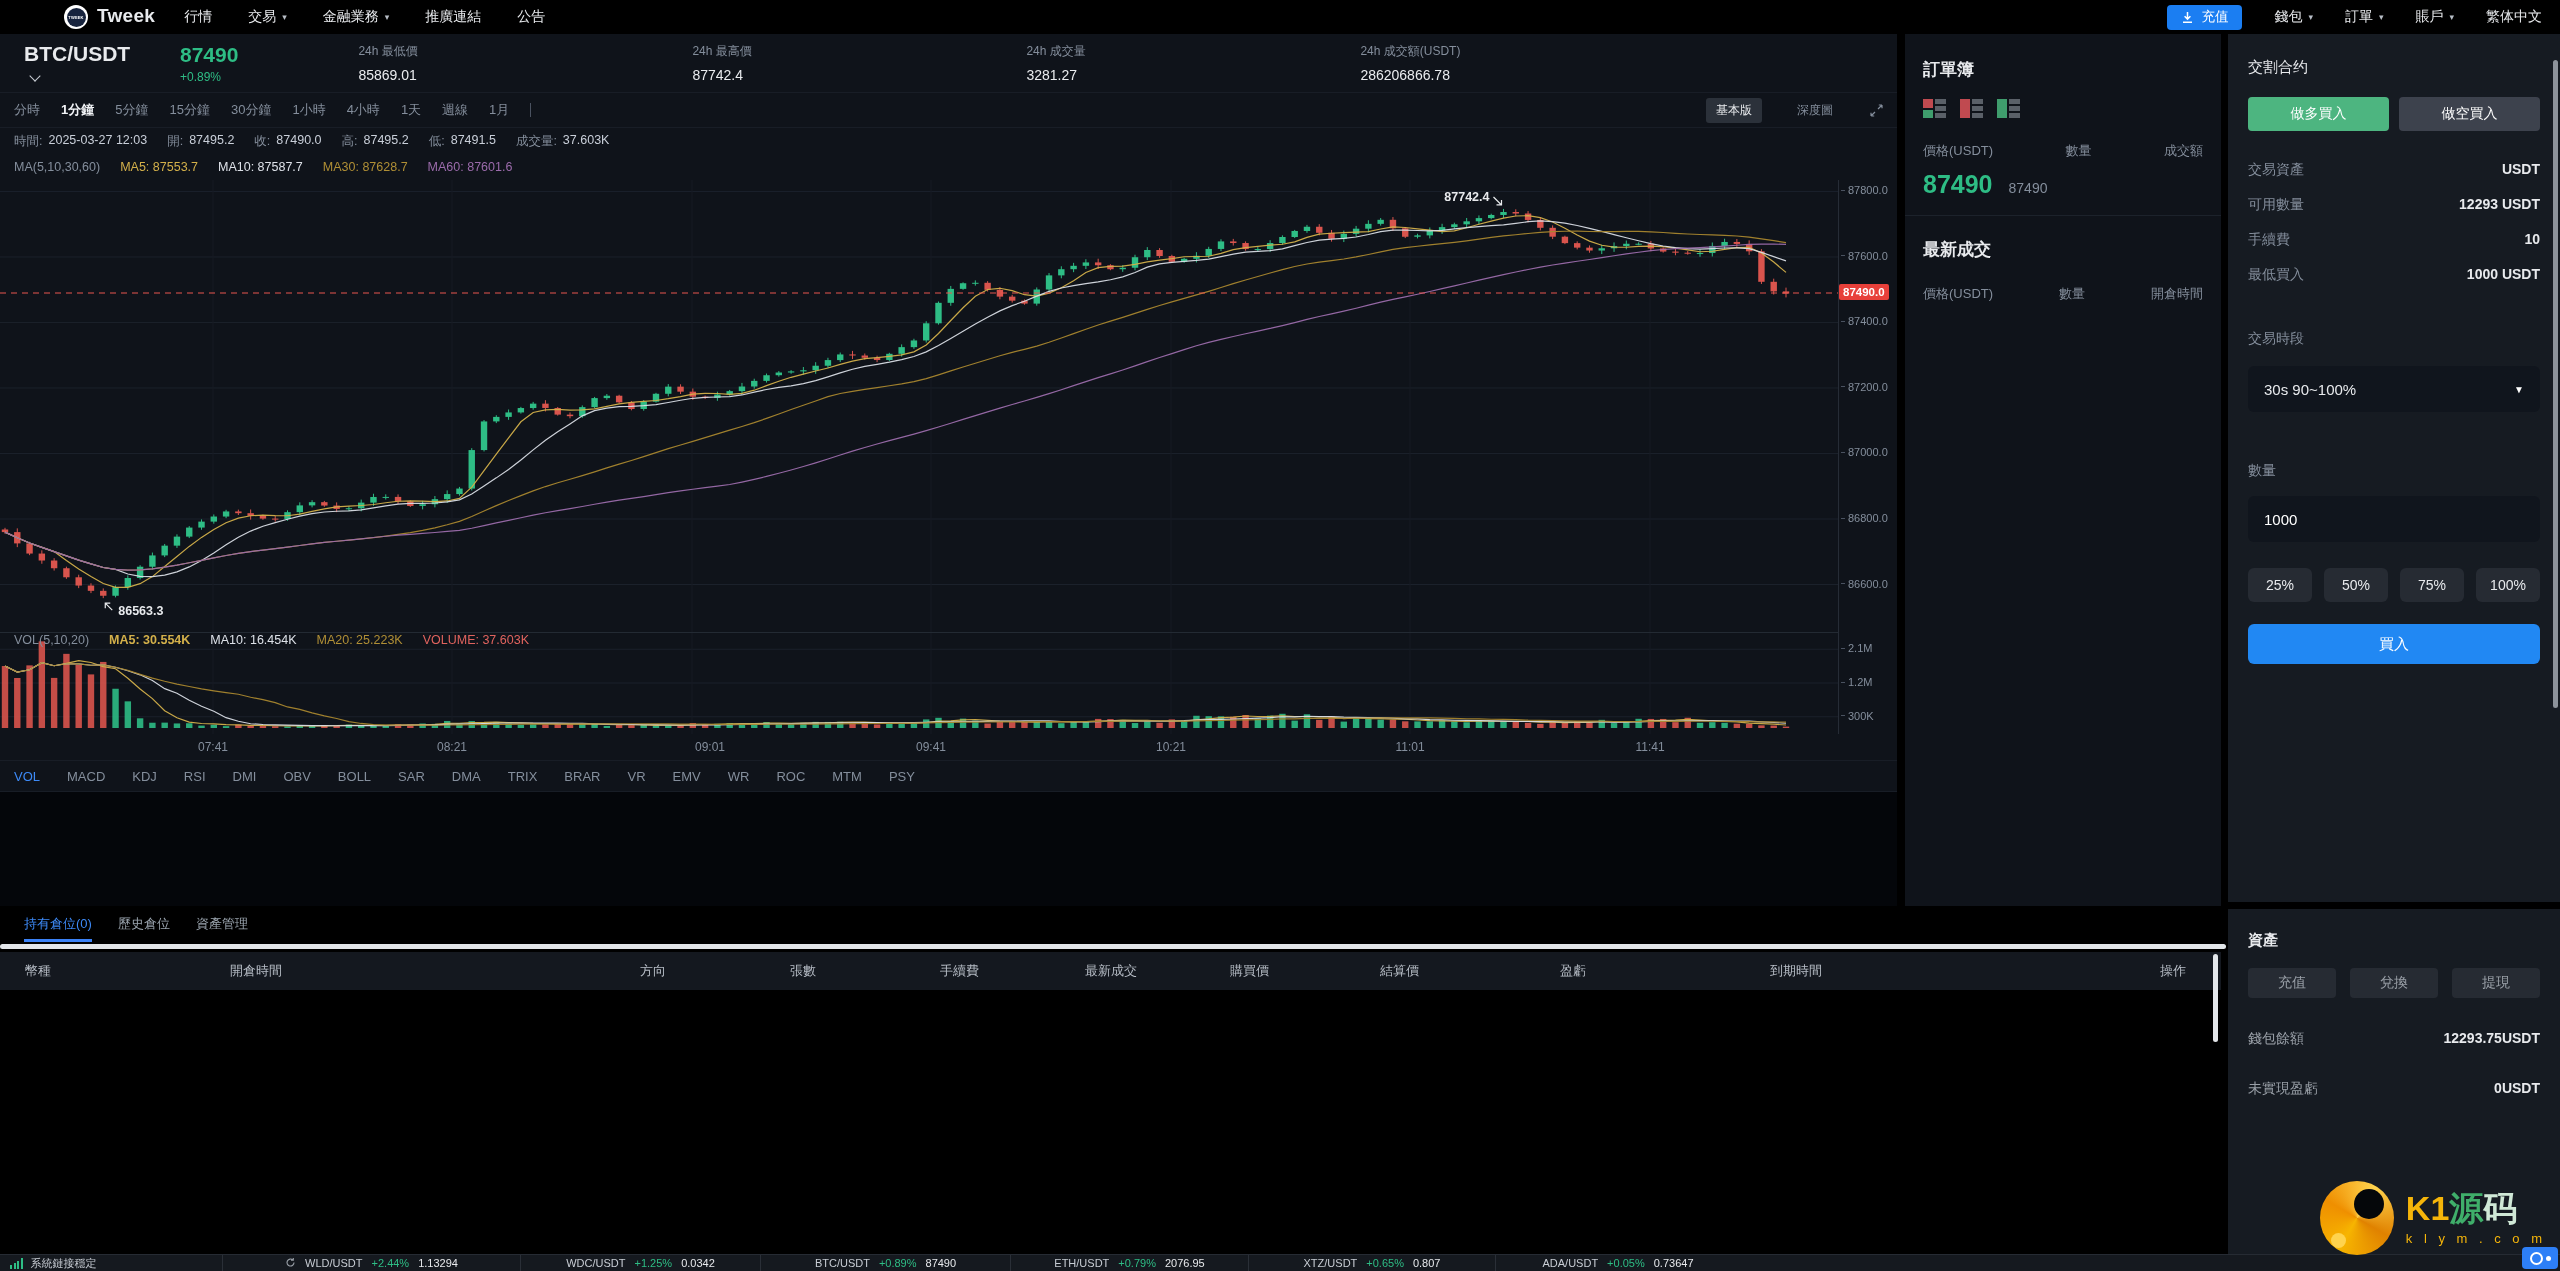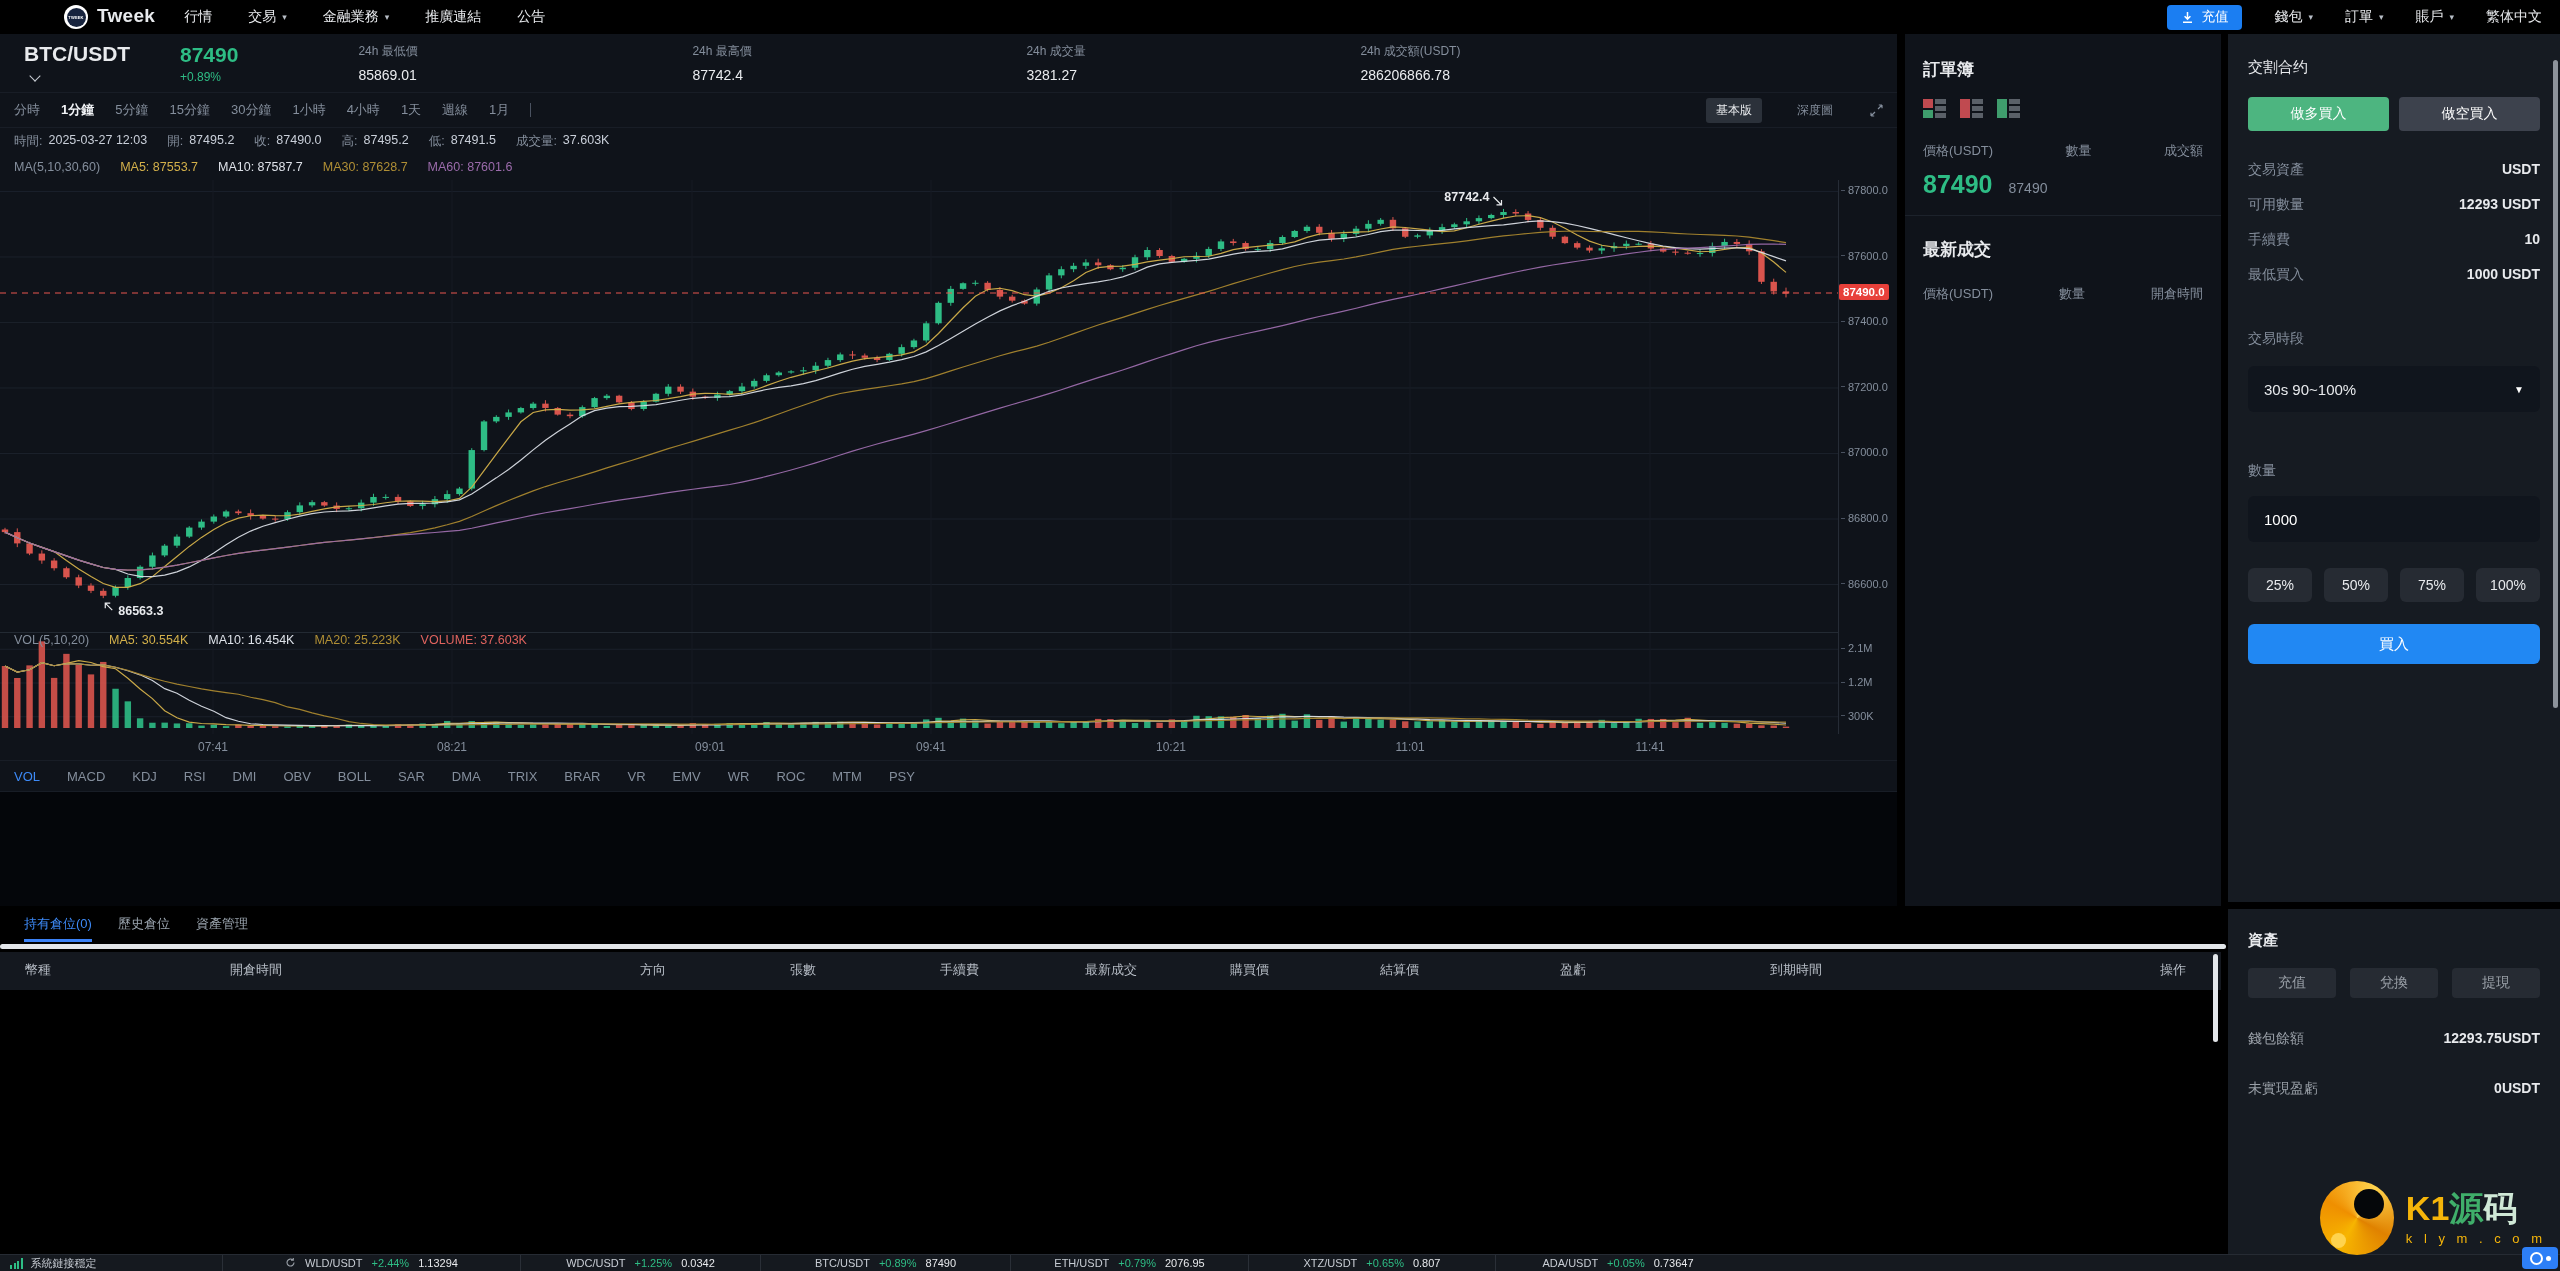--- a/index.html
+++ b/index.html
@@ -83,21 +83,21 @@
   .ob-price{font-size:25px;font-weight:bold;color:#2ebd85;}
   .ob-price2{font-size:14px;color:#848e9c;}
   .ob-divider{height:1px;background:#1c222b;margin:16px -18px 0;}
   .trades-title{font-size:17px;font-weight:bold;margin-top:22px;}
   
   .bottom-panel{flex:1;background:#000;position:relative;}
   .pos-tabs{height:36px;display:flex;align-items:flex-end;gap:26px;padding:0 24px;font-size:13px;color:#9aa4ae;}
   .pos-tab{padding-bottom:9px;cursor:pointer;}
   .pos-tab.active{color:#3d8af7;border-bottom:3px solid #3b82f6;padding-bottom:6px;}
   .h-scrollbar{position:absolute;top:38px;left:0;width:2226px;height:5px;background:#e3e6ea;border-radius:3px;}
-  .pos-header{margin-top:10px;height:38px;background:#14181f;position:relative;font-size:13px;color:#b7bdc6;font-family:Liberation Mono, monospace;}
+  .pos-header{margin-top:10px;height:38px;background:#14181f;position:relative;font-size:13px;color:#b7bdc6;}
   .pos-h{position:absolute;top:0;line-height:38px;}
   .v-scrollbar{position:absolute;right:3px;top:48px;width:5px;height:88px;background:#e3e6ea;border-radius:3px;}
   .pos-empty{padding-top:198px;text-align:center;color:#646b76;font-size:13px;}
   
   .trade-panel{height:868px;background:#161b22;padding:24px 20px;box-sizing:border-box;position:relative;}
   .tp-title{font-size:15px;}
   .tp-btns{display:flex;gap:10px;margin-top:20px;}
   .tp-btn{flex:1;height:34px;border-radius:4px;display:flex;align-items:center;justify-content:center;font-size:14px;color:#fff;cursor:pointer;}
   .tp-btn.long{background:#4db580;}
   .tp-btn.short{background:#3d424d;}
@@ -771,21 +771,21 @@
               <rect x="1745.951724137931" y="91.79320655647669" width="6.4" height="4.20679344352331" fill="#d9544d" opacity="0.9"></rect>
               <rect x="1758.2344827586205" y="93.3261681091648" width="6.4" height="2.673831890835203" fill="#d9544d" opacity="0.9"></rect>
               <rect x="1770.5172413793102" y="93.53659783841157" width="6.4" height="2.4634021615884336" fill="#d9544d" opacity="0.9"></rect>
               <rect x="1782.8" y="94.5898875" width="6.4" height="1.4101124999999968" fill="#d9544d" opacity="0.9"></rect>
               <polyline points="5,34.04170039551445 17.282758620689656,40.01500702826587 29.56551724137931,37.79999276076069 41.84827586206897,30.690856017367864 54.13103448275862,33.73233613863905 66.41379310344828,31.29346942682369 78.69655172413793,28.681119079760194 90.97931034482758,30.489170536608782 103.26206896551724,34.60046228768962 115.54482758620689,36.770168788305504 127.82758620689656,46.26997669875817 140.1103448275862,56.947189882135845 152.39310344827587,66.61191323632875 164.67586206896553,78.75479356439311 176.95862068965516,85.69430797725231 189.24137931034483,90.07054158366843 201.5241379310345,91.52558169165654 213.80689655172412,91.93330510951623 226.08965517241379,92.63330938231525 238.37241379310348,92.88828223703862 250.6551724137931,93.37820644126705 262.9379310344828,93.46811531859882 275.2206896551724,93.76001293394604 287.50344827586207,93.81377176138325 299.78620689655173,93.95617398265176 312.0689655172414,93.87156656717214 324.35172413793106,93.80650417881594 336.6344827586207,93.71302509473303 348.9172413793103,93.34204071542497 361.20000000000005,93.33545805318091 373.48275862068965,93.31159928716761 385.7655172413793,93.33575279914268 398.048275862069,93.02845079451988 410.33103448275864,93.01999274867268 422.61379310344824,92.6390205199172 434.89655172413796,92.38460610660654 447.17931034482757,91.40950027250003 459.46206896551723,91.272538919514 471.74482758620695,90.59178064351939 484.0275862068965,90.46670435462785 496.3103448275862,90.06749582299831 508.5931034482759,90.56647240334537 520.8758620689656,90.80800285629746 533.1586206896551,91.43851643629932 545.4413793103448,91.7305629647871 557.7241379310345,92.14339979318457 570.0068965517241,92.26330142469403 582.2896551724137,92.11318950964014 594.5724137931035,92.01842926054836 606.8551724137931,92.34199652510213 619.1379310344828,92.53491117049076 631.4206896551724,92.75002838208556 643.7034482758621,92.95322942050161 655.9862068965517,93.28795304798109 668.2689655172414,93.2293007867338 680.551724137931,93.37379237829329 692.8344827586207,92.95178266679285 705.1172413793104,92.76430099496802 717.4000000000001,92.4355654036833 729.6827586206896,91.91613044117877 741.9655172413793,91.56947603732502 754.248275862069,91.61308772147044 766.5310344827586,91.19410933448415 778.8137931034482,91.10984222854542 791.096551724138,91.30517092220583 803.3793103448276,91.07728690617215 815.6620689655173,90.80424202798893 827.9448275862069,90.79225480373186 840.2275862068965,90.46529485341371 852.5103448275862,90.19921956487406 864.7931034482759,90.08742245844347 877.0758620689655,90.60014145580745 889.3586206896551,90.73678946516837 901.6413793103449,91.12459072452862 913.9241379310345,91.09853763093521 926.2068965517242,90.54381825181798 938.4896551724139,89.21983990169608 950.7724137931034,88.93198533605566 963.055172413793,87.91478931661828 975.3379310344827,87.52214119974525 987.6206896551724,88.34386178358305 999.903448275862,89.11536711385453 1012.1862068965518,89.27076572988692 1024.4689655172415,89.92884782381087 1036.7517241379312,90.06836787870253 1049.0344827586207,89.60085523950944 1061.3172413793102,89.90607379906089 1073.6,89.83096189243169 1085.8827586206896,89.64886386255404 1098.1655172413793,89.16793915340928 1110.448275862069,88.74830313587722 1122.7310344827588,88.09276389492861 1135.0137931034483,88.38605308689615 1147.2965517241378,88.2363575779654 1159.5793103448275,89.0041078808399 1171.8620689655172,89.06333587265911 1184.144827586207,89.21778937078068 1196.4275862068966,87.7637640192684 1208.7103448275861,86.95075253132076 1220.9931034482759,85.6653397091792 1233.2758620689656,85.14270267285178 1245.558620689655,84.00316156760316 1257.8413793103448,84.48910615078364 1270.1241379310345,84.3792269100575 1282.4068965517242,83.87271967283823 1294.6896551724137,84.64615135054136 1306.9724137931034,84.50281234555986 1319.2551724137932,84.82800974273863 1331.5379310344829,85.0050641937706 1343.8206896551724,86.56846770103076 1356.103448275862,85.93288021426824 1368.3862068965516,86.64868113569145 1380.6689655172413,86.6099733590955 1392.951724137931,87.2680926534971 1405.2344827586207,87.20839844124104 1417.5172413793105,87.99822479468786 1429.8000000000002,88.69953862754377 1442.0827586206897,88.87426675151033 1454.3655172413792,89.21824486918001 1466.6482758620689,89.41005542575738 1478.9310344827586,89.20890839793402 1491.2137931034483,89.10117459422719 1503.496551724138,89.24527771617849 1515.7793103448275,89.3434773012383 1528.0620689655173,89.45437456129224 1540.3448275862067,90.14419153478305 1552.6275862068965,90.1829154583285 1564.9103448275862,90.52902721352858 1577.193103448276,90.3220736523275 1589.4758620689656,90.31402671978199 1601.7586206896551,89.51144434581417 1614.0413793103448,89.91919703850516 1626.3241379310346,89.70010680662628 1638.606896551724,89.26637827574217 1650.8896551724138,88.49899144005667 1663.1724137931035,88.32099366390001 1675.455172413793,88.13713978725748 1687.7379310344827,87.31477177993122 1700.0206896551724,88.11097385407784 1712.3034482758621,88.76160697552068 1724.5862068965519,89.52299322479084 1736.8689655172413,89.832399925172 1749.151724137931,91.04195973625947 1761.4344827586206,91.549380914986 1773.7172413793103,92.21896353029578 1786,92.98609343662876" fill="none" stroke="#d3b04a" stroke-width="1.2" opacity="0.95"></polyline>
               <polyline points="5,34.04170039551445 17.282758620689656,40.01500702826587 29.56551724137931,37.79999276076069 41.84827586206897,30.690856017367864 54.13103448275862,33.73233613863905 66.41379310344828,31.751507921605466 78.69655172413793,31.919372779333244 90.97931034482758,33.23072887066574 103.26206896551724,32.862859500879935 115.54482758620689,35.25125246347226 127.82758620689656,38.78172306279093 140.1103448275862,42.81415448094801 152.39310344827587,48.55054188646877 164.67586206896553,56.67762792604136 176.95862068965516,61.2322383827789 189.24137931034483,68.17025914121331 201.5241379310345,74.2363857868962 213.80689655172412,79.27260917292249 226.08965517241379,85.69405147335416 238.37241379310348,89.29129510714547 250.6551724137931,91.72437401246773 262.9379310344828,92.49684850512767 275.2206896551724,92.84665902173113 287.50344827586207,93.22354057184924 299.78620689655173,93.4222281098452 312.0689655172414,93.62488650421959 324.35172413793106,93.63730974870738 336.6344827586207,93.73651901433954 348.9172413793103,93.57790623840411 361.20000000000005,93.64581601791633 373.48275862068965,93.59158292716988 385.7655172413793,93.57112848897931 398.048275862069,93.37073794462646 410.33103448275864,93.18101673204883 422.61379310344824,92.98723928654906 434.89655172413796,92.84810269688708 447.17931034482757,92.37262653582135 459.46206896551723,92.15049485701695 471.74482758620695,91.80588669609604 484.0275862068965,91.55286243727252 496.3103448275862,91.22605096480243 508.5931034482759,90.9879863379227 520.8758620689656,91.04027088790573 533.1586206896551,91.01514853990935 545.4413793103448,91.09863365970747 557.7241379310345,91.10544780809144 570.0068965517241,91.4148869140197 582.2896551724137,91.4605961829688 594.5724137931035,91.72847284842385 606.8551724137931,92.03627974494461 619.1379310344828,92.33915548183766 631.4206896551724,92.5066649033898 643.7034482758621,92.53320946507087 655.9862068965517,92.65319115426472 668.2689655172414,92.78564865591797 680.551724137931,92.95435177439202 692.8344827586207,92.85090552443921 705.1172413793104,92.85876520773482 717.4000000000001,92.86175922583219 729.6827586206896,92.57271561395629 741.9655172413793,92.47163420780916 754.248275862069,92.28243519413164 766.5310344827586,91.9792051647261 778.8137931034482,91.77270381611436 791.096551724138,91.61065068169229 803.3793103448276,91.32338147174859 815.6620689655173,91.20866487472968 827.9448275862069,90.993182069108 840.2275862068965,90.78756854097956 852.5103448275862,90.75219524353994 864.7931034482759,90.58235468230781 877.0758620689655,90.70219174189819 889.3586206896551,90.76452213445012 901.6413793103449,90.79494278897117 913.9241379310345,90.64887859790463 926.2068965517242,90.31562035513072 938.4896551724139,89.90999067875177 950.7724137931034,89.83438740061202 963.055172413793,89.51969002057345 975.3379310344827,89.31033941534022 987.6206896551724,89.44384001770051 999.903448275862,89.16760350777531 1012.1862068965518,89.10137553297129 1024.4689655172415,88.92181857021457 1036.7517241379312,88.79525453922389 1049.0344827586207,88.97235851154625 1061.3172413793102,89.51072045645772 1073.6,89.5508638111593 1085.8827586206896,89.78885584318245 1098.1655172413793,89.6181535160559 1110.448275862069,89.17457918769334 1122.7310344827588,88.99941884699474 1135.0137931034483,89.10850748966392 1147.2965517241378,88.94261072025972 1159.5793103448275,89.08602351712459 1171.8620689655172,88.90581950426817 1184.144827586207,88.65527663285464 1196.4275862068966,88.07490855308227 1208.7103448275861,87.59355505464308 1220.9931034482759,87.33472379500954 1233.2758620689656,87.10301927275545 1245.558620689655,86.61047546919191 1257.8413793103448,86.12643508502602 1270.1241379310345,85.66498972068914 1282.4068965517242,84.76902969100871 1294.6896551724137,84.89442701169658 1306.9724137931034,84.25298695658151 1319.2551724137932,84.65855794676114 1331.5379310344829,84.69214555191405 1343.8206896551724,85.22059368693449 1356.103448275862,85.28951578240479 1368.3862068965516,85.57574674062566 1380.6689655172413,85.71899155091707 1392.951724137931,86.13657842363385 1405.2344827586207,86.8884330711359 1417.5172413793105,86.96555250447804 1429.8000000000002,87.67410988161761 1442.0827586206897,87.74212005530292 1454.3655172413792,88.24316876133855 1466.6482758620689,88.3092269334992 1478.9310344827586,88.60356659631094 1491.2137931034483,88.90035661088548 1503.496551724138,89.05977223384441 1515.7793103448275,89.28086108520915 1528.0620689655173,89.43221499352481 1540.3448275862067,89.67654996635854 1552.6275862068965,89.64204502627784 1564.9103448275862,89.88715246485354 1577.193103448276,89.8327754767829 1589.4758620689656,89.88420064053712 1601.7586206896551,89.8278179402986 1614.0413793103448,90.05105624841683 1626.3241379310346,90.11456701007744 1638.606896551724,89.79422596403484 1650.8896551724138,89.40650907991933 1663.1724137931035,88.91621900485708 1675.455172413793,89.02816841288133 1687.7379310344827,88.50743929327875 1700.0206896551724,88.68867606491 1712.3034482758621,88.63029920778867 1724.5862068965519,88.92199344434542 1736.8689655172413,88.98476985621474 1749.151724137931,89.17836575809535 1761.4344827586206,89.83017738453192 1773.7172413793103,90.49028525290824 1786,91.25454333070981" fill="none" stroke="#d8dce4" stroke-width="1.2" opacity="0.95"></polyline>
               <polyline points="5,34.04170039551445 17.282758620689656,40.01500702826587 29.56551724137931,37.79999276076069 41.84827586206897,30.690856017367864 54.13103448275862,33.73233613863905 66.41379310344828,31.751507921605466 78.69655172413793,31.919372779333244 90.97931034482758,33.23072887066574 103.26206896551724,32.862859500879935 115.54482758620689,35.25125246347226 127.82758620689656,38.350811911220326 140.1103448275862,42.34762990550099 152.39310344827587,46.06964593438228 164.67586206896553,49.25283595213463 176.95862068965516,52.06560430139894 189.24137931034483,54.51322743386036 201.5241379310345,56.81173337201732 213.80689655172412,58.80955126080838 226.08965517241379,60.66875001270848 238.37241379310348,62.27127378530886 250.6551724137931,65.25304853762933 262.9379310344828,67.65550149303785 275.2206896551724,70.69860045409995 287.50344827586207,74.9505842489453 299.78620689655173,77.32723324631205 312.0689655172414,80.89757282271646 324.35172413793106,83.93684776780178 336.6344827586207,86.50456409363102 348.9172413793103,89.63597885587915 361.20000000000005,91.46855556253091 373.48275862068965,92.6579784698188 385.7655172413793,93.0339884970535 398.048275862069,93.1086984831788 410.33103448275864,93.20227865194903 422.61379310344824,93.20473369819712 434.89655172413796,93.23649460055333 447.17931034482757,93.00496814226436 459.46206896551723,92.94350693567824 471.74482758620695,92.69189646725007 484.0275862068965,92.59933922759443 496.3103448275862,92.40881694598615 508.5931034482759,92.279557413451 520.8758620689656,92.2055044162661 533.1586206896551,92.09808263597908 545.4413793103448,92.04293647312826 557.7241379310345,91.97677525248926 570.0068965517241,91.89375672492054 582.2896551724137,91.80554551999288 594.5724137931035,91.76717977225994 606.8551724137931,91.79457109110857 619.1379310344828,91.78260322332005 631.4206896551724,91.74732562065626 643.7034482758621,91.78674017648831 655.9862068965517,91.83416984708704 668.2689655172414,91.94214115781273 680.551724137931,92.02989979124173 692.8344827586207,92.13289621922947 705.1172413793104,92.15968069535181 717.4000000000001,92.29511603712801 729.6827586206896,92.30449767945045 741.9655172413793,92.4053948448234 754.248275862069,92.39455004876072 766.5310344827586,92.25620731489849 778.8137931034482,92.21294748518955 791.096551724138,92.19814966880513 803.3793103448276,92.1388666230703 815.6620689655173,92.02978519958445 827.9448275862069,91.92597363842141 840.2275862068965,91.82466388340588 852.5103448275862,91.66245542874812 864.7931034482759,91.52699444505848 877.0758620689655,91.49231346801491 889.3586206896551,91.37186364958811 901.6413793103449,91.28382330254276 913.9241379310345,91.12976463979847 926.2068965517242,90.81950091343965 938.4896551724139,90.55932777674072 950.7724137931034,90.41378473486002 963.055172413793,90.1536292807765 975.3379310344827,90.03126732944008 987.6206896551724,90.01309735000416 999.903448275862,89.93489762483675 1012.1862068965518,89.9329488337107 1024.4689655172415,89.85838067959287 1036.7517241379312,89.72206656856426 1049.0344827586207,89.64398943333849 1061.3172413793102,89.71035556760474 1073.6,89.69262560588565 1085.8827586206896,89.65427293187795 1098.1655172413793,89.46424646569807 1110.448275862069,89.30920960269692 1122.7310344827588,89.08351117738502 1135.0137931034483,89.1049415113176 1147.2965517241378,88.93221464523714 1159.5793103448275,88.94063902817423 1171.8620689655172,88.93908900790721 1184.144827586207,89.08299854465618 1196.4275862068966,88.81288618212078 1208.7103448275861,88.69120544891277 1220.9931034482759,88.47643865553272 1233.2758620689656,88.1387992302244 1245.558620689655,87.80494715809333 1257.8413793103448,87.61747128734497 1270.1241379310345,87.30380022047443 1282.4068965517242,86.92752660406664 1294.6896551724137,86.90012325798237 1306.9724137931034,86.45413179471808 1319.2551724137932,86.36673324992171 1331.5379310344829,86.14285030327856 1343.8206896551724,86.27765874097202 1356.103448275862,86.19626752758012 1368.3862068965516,86.09311110490879 1380.6689655172413,85.92271331797154 1392.951724137931,85.90078407216149 1405.2344827586207,85.8287313810723 1417.5172413793105,85.92998975808732 1429.8000000000002,85.96354841909955 1442.0827586206897,86.20033900103203 1454.3655172413792,86.4676571566263 1466.6482758620689,86.76491031021685 1478.9310344827586,86.94654118935787 1491.2137931034483,87.23805167575557 1503.496551724138,87.38938189238074 1515.7793103448275,87.70871975442151 1528.0620689655173,88.16032403233035 1540.3448275862067,88.3210512354183 1552.6275862068965,88.65807745394773 1564.9103448275862,88.81463626007823 1577.193103448276,89.03797211906073 1589.4758620689656,89.09671378701816 1601.7586206896551,89.21569226830478 1614.0413793103448,89.47570642965115 1626.3241379310346,89.58716962196092 1638.606896551724,89.537543524622 1650.8896551724138,89.41936203672206 1663.1724137931035,89.29638448560782 1675.455172413793,89.33510671957958 1687.7379310344827,89.19729587906615 1700.0206896551724,89.26072577084645 1712.3034482758621,89.25724992416289 1724.5862068965519,89.37490569232202 1736.8689655172413,89.51791305231579 1749.151724137931,89.6464663840864 1761.4344827586206,89.81220167428337 1773.7172413793103,89.94839716641378 1786,90.08538116778344" fill="none" stroke="#a8862e" stroke-width="1.2" opacity="0.95"></polyline>
             </svg>
           <div class="vol-info" id="vol-row">
               <span style="color: rgb(132, 142, 156);">VOL(5,10,20)</span>
-              <span style="color: rgb(211, 176, 74);">MA5: 30.554K</span>
+              <span style="color: rgb(211, 176, 74); font-weight: bold;">MA5: 30.554K</span>
               <span style="color: rgb(221, 225, 232);">MA10: 16.454K</span>
               <span style="color: rgb(176, 143, 53);">MA20: 25.223K</span>
               <span style="color: rgb(224, 99, 94);">VOLUME: 37.603K</span>
             </div>
           <div class="axis-col" id="axis-col">
               <div class="axis-lab" style="top: 4.46377px;">87800.0</div>
               <div class="axis-lab" style="top: 69.971px;">87600.0</div>
               <div class="axis-lab" style="top: 135.478px;">87400.0</div>
               <div class="axis-lab" style="top: 200.986px;">87200.0</div>
               <div class="axis-lab" style="top: 266.493px;">87000.0</div>

